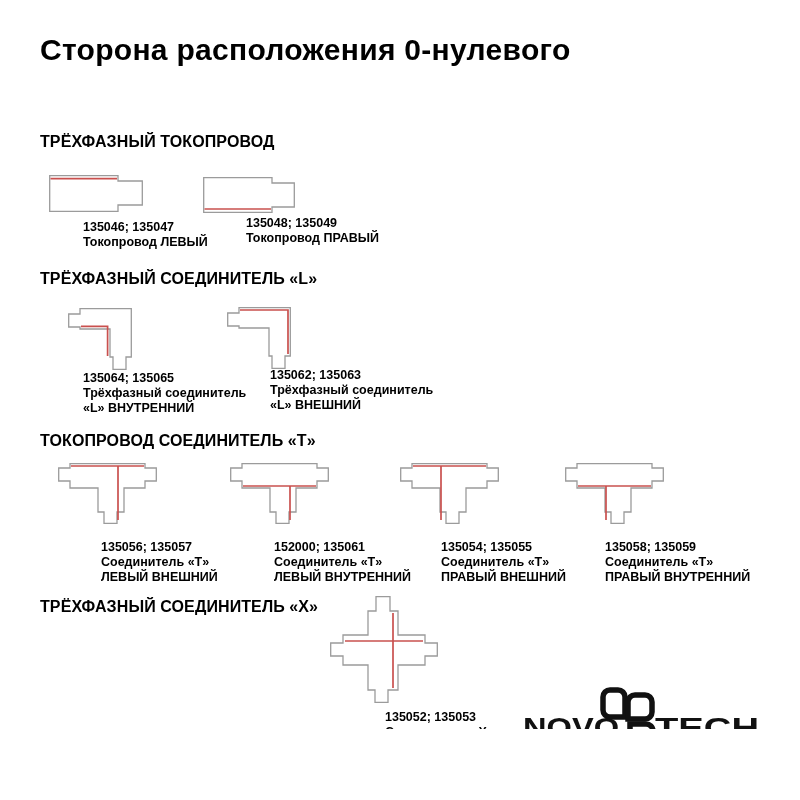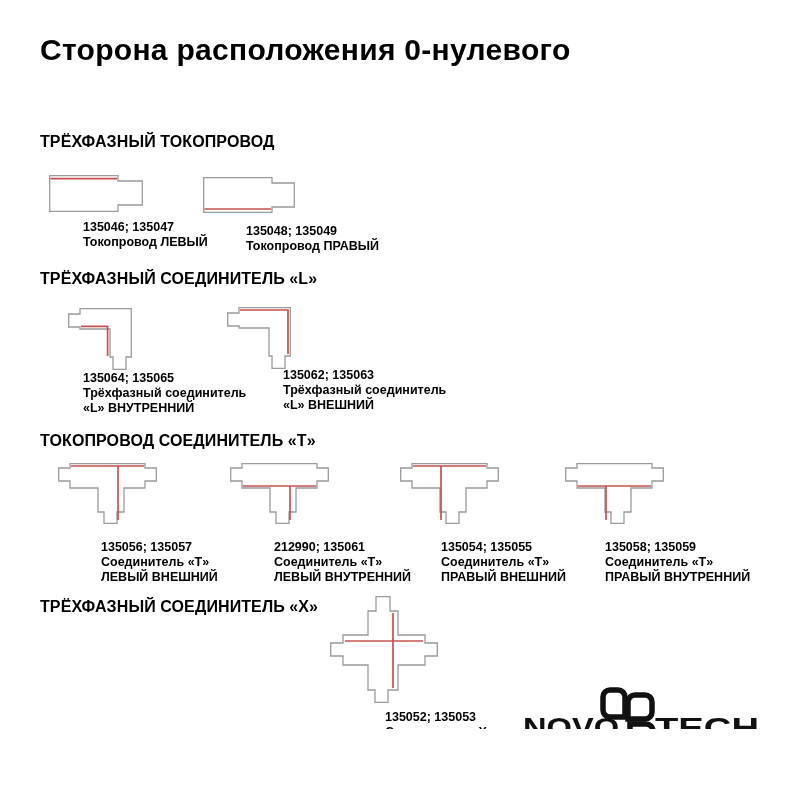--- a/index.html
+++ b/index.html
@@ -53,42 +53,42 @@
   </svg>
   <div class="lbl" style="left:40px;top:220px">
     <div>135046; 135047</div>
     <div>Токопровод ЛЕВЫЙ</div>
   </div>
 
   <svg class="diag" style="left:203px;top:177px" width="92" height="36">
     <polygon class="outline" points="0.7,0.7 69,0.7 69,6 91.3,6 91.3,30 69,30 69,35.3 0.7,35.3"></polygon>
     <line class="wire" x1="1.5" y1="32" x2="68" y2="32"></line>
   </svg>
-  <div class="lbl" style="left:203px;top:224px">
+  <div class="lbl" style="left:203px;top:216px">
     <div>135048; 135049</div>
     <div>Токопровод ПРАВЫЙ</div>
   </div>
 
   <div class="heading" style="top:270px">ТРЁХФАЗНЫЙ СОЕДИНИТЕЛЬ «L»</div>
 
   <svg class="diag" style="left:68px;top:308px" width="64" height="62">
     <polygon class="outline" points="12,0.7 63.3,0.7 63.3,49 58,49 58,61.3 45,61.3 45,49 42,49 42,21 12,21 12,19 0.7,19 0.7,6 12,6"></polygon>
     <polyline class="wire" points="13,18.3 39.6,18.3 39.6,48"></polyline>
   </svg>
   <div class="lbl" style="left:40px;top:371px">
     <div>135064; 135065</div>
     <div>Трёхфазный соединитель</div>
     <div>«L» ВНУТРЕННИЙ</div>
   </div>
 
   <svg class="diag" style="left:227px;top:307px" width="64" height="62">
     <polygon class="outline" points="12,0.7 63.3,0.7 63.3,49 58,49 58,61.3 45,61.3 45,49 42,49 42,21 12,21 12,19 0.7,19 0.7,6 12,6"></polygon>
     <polyline class="wire" points="13,3 61,3 61,47"></polyline>
   </svg>
-  <div class="lbl" style="left:240px;top:368px">
+  <div class="lbl" style="left:227px;top:368px">
     <div>135062; 135063</div>
     <div>Трёхфазный соединитель</div>
     <div>«L» ВНЕШНИЙ</div>
   </div>
 
   <div class="heading" style="top:432px">ТОКОПРОВОД СОЕДИНИТЕЛЬ «Т»</div>
 
   <svg class="diag" style="left:58px;top:463px" width="100" height="61">
     <polygon class="outline" points="12,0.7 87,0.7 87,5 98.3,5 98.3,18 87,18 87,25 66,25 66,49 59,49 59,60.3 46,60.3 46,49 40,49 40,25 12,25 12,18 0.7,18 0.7,5 12,5"></polygon>
     <line class="wire" x1="13" y1="3" x2="86" y2="3"></line>
@@ -99,21 +99,21 @@
     <div>Соединитель «Т»</div>
     <div>ЛЕВЫЙ ВНЕШНИЙ</div>
   </div>
 
   <svg class="diag" style="left:230px;top:463px" width="100" height="61">
     <polygon class="outline" points="12,0.7 87,0.7 87,5 98.3,5 98.3,18 87,18 87,25 66,25 66,49 59,49 59,60.3 46,60.3 46,49 40,49 40,25 12,25 12,18 0.7,18 0.7,5 12,5"></polygon>
     <line class="wire" x1="13" y1="23" x2="86" y2="23"></line>
     <line class="wire" x1="60" y1="23" x2="60" y2="57"></line>
   </svg>
   <div class="lbl" style="left:231px;top:540px">
-    <div>212990; 135061</div>
+    <div>152000; 135061</div>
     <div>Соединитель «Т»</div>
     <div>ЛЕВЫЙ ВНУТРЕННИЙ</div>
   </div>
 
   <svg class="diag" style="left:400px;top:463px" width="100" height="61">
     <polygon class="outline" points="12,0.7 87,0.7 87,5 98.3,5 98.3,18 87,18 87,25 66,25 66,49 59,49 59,60.3 46,60.3 46,49 40,49 40,25 12,25 12,18 0.7,18 0.7,5 12,5"></polygon>
     <line class="wire" x1="13" y1="3" x2="86" y2="3"></line>
     <line class="wire" x1="41" y1="3" x2="41" y2="57"></line>
   </svg>
   <div class="lbl" style="left:398px;top:540px">

